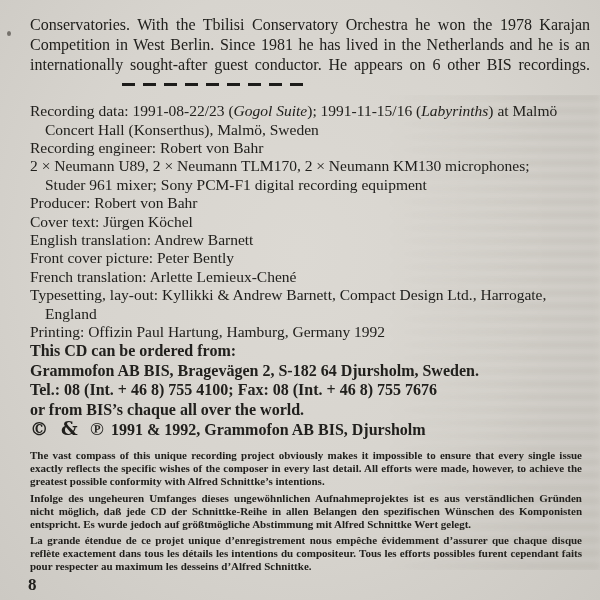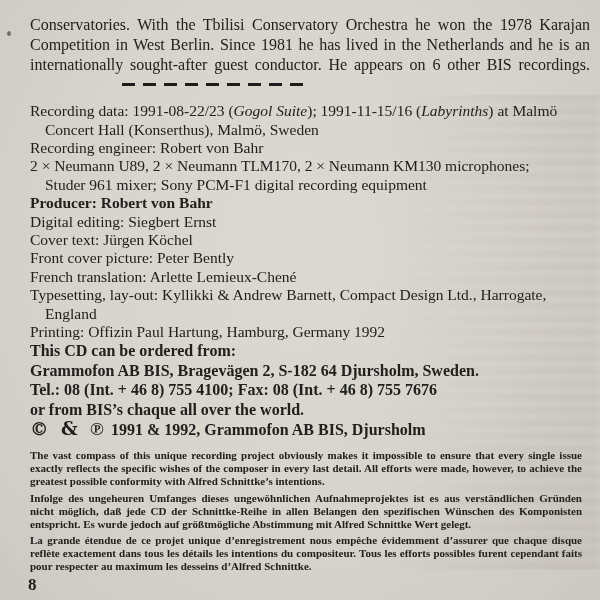--- a/index.html
+++ b/index.html
@@ -28,21 +28,21 @@
   .bio{margin:0;font-size:16px;line-height:19.8px;text-align:justify;}
   .divider{
     display:inline-block;width:186px;height:3px;margin-left:92px;vertical-align:3px;
     background:repeating-linear-gradient(90deg,#1d1c1a 0 13px,transparent 13px 21px);
   }
   .credits{margin-top:8px;font-size:15.5px;line-height:18.4px;}
   .credits p{margin:0;}
   .hang{padding-left:15px;text-indent:-15px;}
   .mw1{max-width:497px;}
   .mw2{max-width:508px;}
-  .bold{font-weight:bold;}
+  .bold{font-weight:normal;}
   .ordering{font-size:16px;line-height:19.5px;font-weight:bold;}
   .ordering p{margin:0;}
   .cline{margin-top:3px;}
   .csym{font-size:18.5px;letter-spacing:3px;margin-right:4px;font-family:"DejaVu Serif",serif;font-weight:bold;}
   .smallprint{margin-top:9px;font-size:11px;line-height:12.9px;font-weight:bold;text-align:justify;max-width:552px;}
   .smallprint p{margin:0 0 4px 0;}
   .pagenum{position:absolute;left:28px;bottom:5px;font-size:17px;font-weight:bold;}
   i{font-style:italic;margin-top:20px;}
 </style>
 </head>
@@ -52,22 +52,22 @@
   <div class="showthrough"></div>
   <div class="artifact-dot"></div>
 
   <p class="bio"><span>Conservatories. With the Tbilisi Conservatory Orchestra he won the 1978 Karajan Competition in West Berlin. Since 1981 he has lived in the Netherlands and he is an internationally sought-after guest conductor. He appears on 6 other BIS recordings.</span><span class="divider"></span></p>
 
   <div class="credits">
     <p class="hang"><span>Recording data: 1991-08-22/23 (</span><i>Gogol Suite</i><span>); 1991-11-15/16 (</span><i>Labyrinths</i><span>) at Malmö Concert Hall (Konserthus), Malmö, Sweden</span></p>
     <p>Recording engineer: Robert von Bahr</p>
     <p class="hang mw1">2 × Neumann U89, 2 × Neumann TLM170, 2 × Neumann KM130 microphones; Studer 961 mixer; Sony PCM-F1 digital recording equipment</p>
     <p class="bold">Producer: Robert von Bahr</p>
-    <p>Digital editing: Siegbert Ernst</p>
     <p>Cover text: Jürgen Köchel</p>
+    <p>English translation: Andrew Barnett</p>
     <p>Front cover picture: Peter Bently</p>
     <p>French translation: Arlette Lemieux-Chené</p>
     <p class="hang mw2">Typesetting, lay-out: Kyllikki &amp; Andrew Barnett, Compact Design Ltd., Harrogate, England</p>
     <p>Printing: Offizin Paul Hartung, Hamburg, Germany 1992</p>
   </div>
 
   <div class="ordering">
     <p>This CD can be ordered from:</p>
     <p>Grammofon AB BIS, Bragevägen 2, S-182 64 Djursholm, Sweden.</p>
     <p>Tel.: 08 (Int. + 46 8) 755 4100; Fax: 08 (Int. + 46 8) 755 7676</p>

